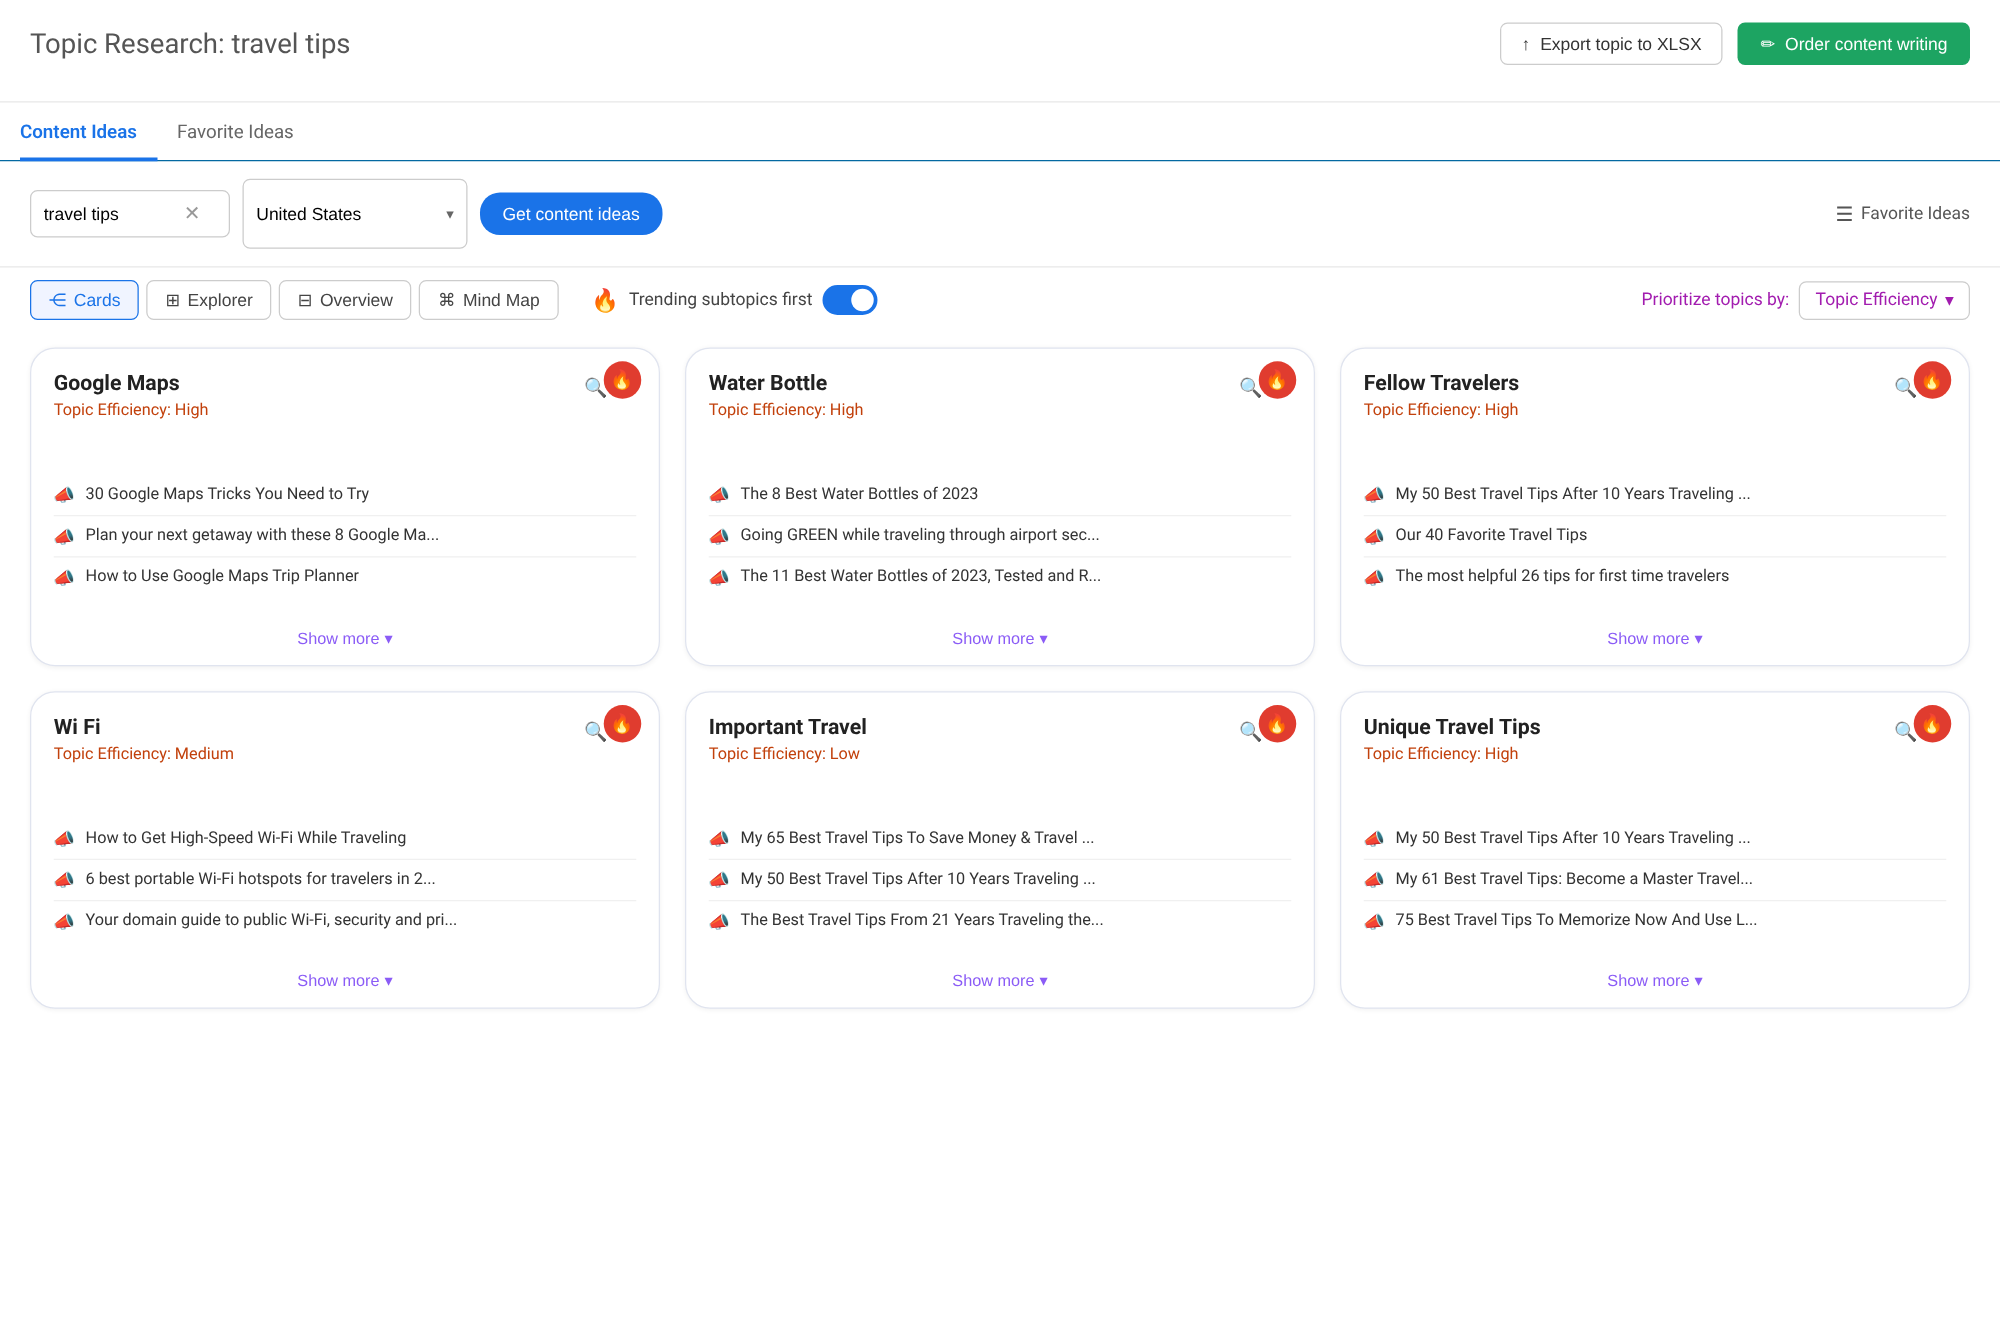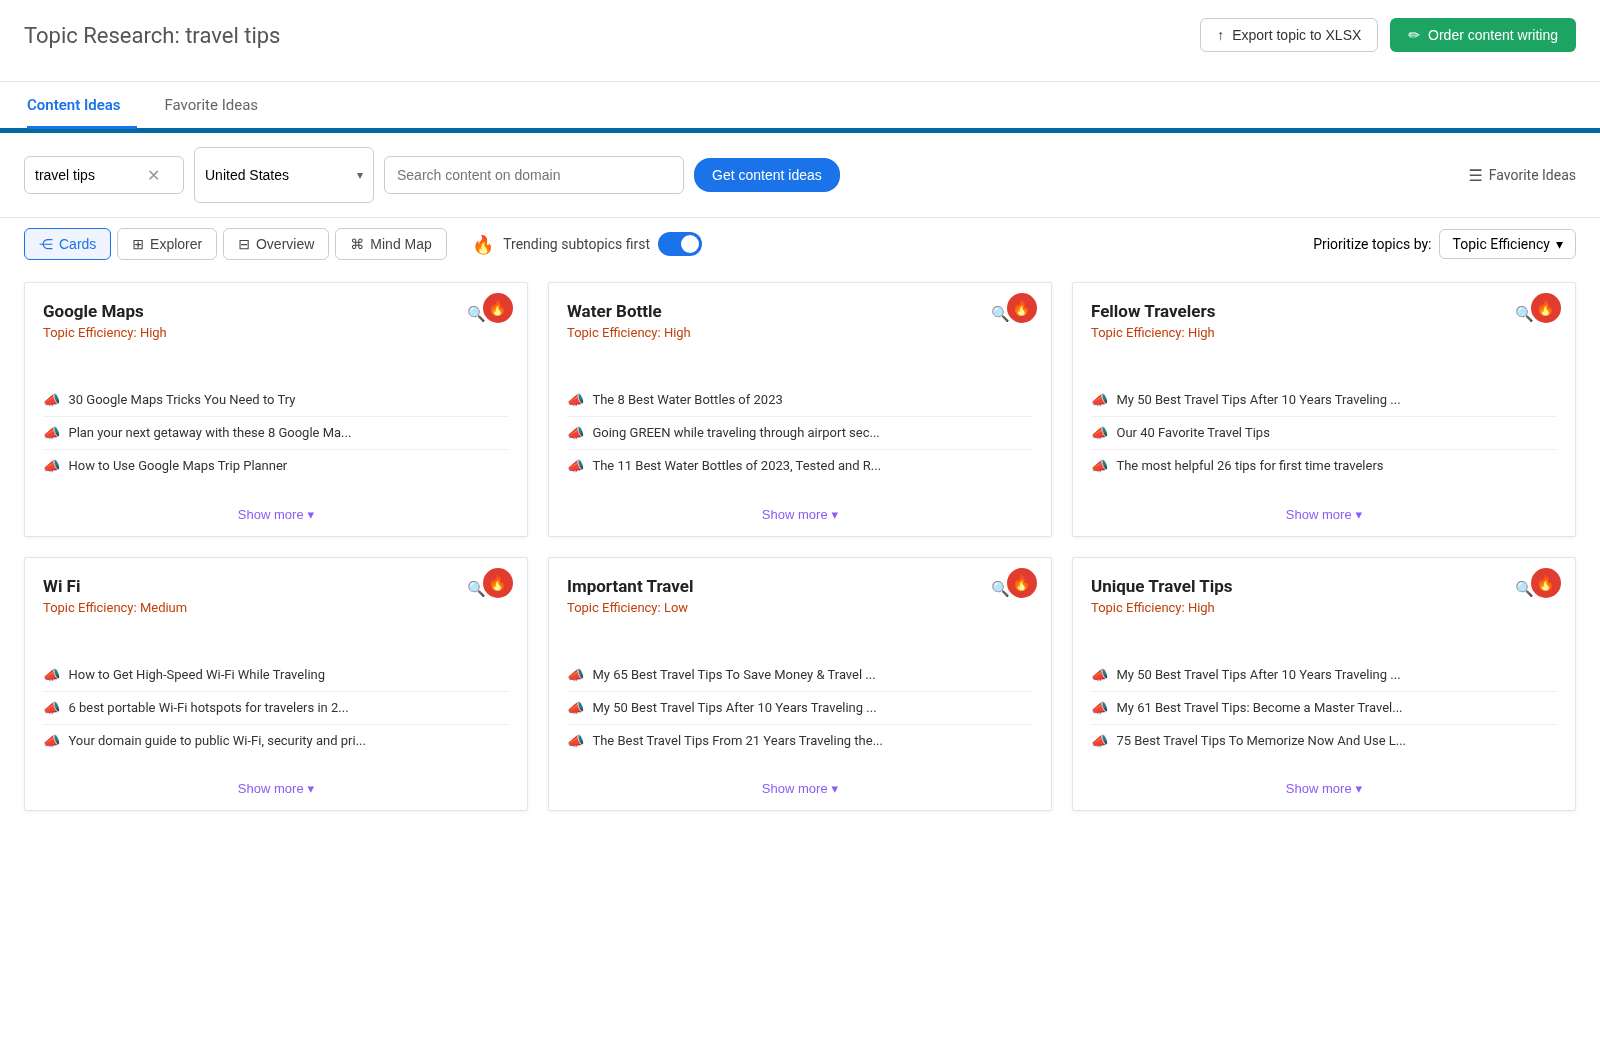--- a/index.html
+++ b/index.html
@@ -18,23 +18,22 @@
       border: 1px solid #ccc; background: #fff; border-radius: 6px;
       padding: 8px 16px; font-size: 14px; cursor: pointer; color: #333;
     }
     .btn-order {
       display: flex; align-items: center; gap: 8px;
       background: #1da462; color: #fff; border: none; border-radius: 6px;
       padding: 9px 18px; font-size: 14px; cursor: pointer; font-weight: 500;
     }
 
     .tabs {
-      display: flex; padding: 0 27px;
-      border-bottom: 5px solid #0369a1;
-      gap: 12px;
+      display: flex; padding: 0 16px;
+      border-bottom: 1px solid #0369a1;
     }
     .tab {
       padding: 14px 16px 12px; cursor: pointer; font-size: 15px; color: #666;
       border-bottom: 3px solid transparent; margin-bottom: -1px;
     }
     .tab.active { color: #1a73e8; border-bottom-color: #1a73e8; font-weight: 600; }
     .tab:first-child { padding-left: 0; }
 
     .toolbar {
       display: flex; align-items: center; gap: 10px;
@@ -86,32 +85,32 @@
     .toggle-switch {
       width: 44px; height: 24px; background: #1a73e8; border-radius: 12px;
       position: relative; cursor: pointer; display: inline-block;
     }
     .toggle-switch::after {
       content: ''; position: absolute; width: 18px; height: 18px;
       background: #fff; border-radius: 50%; top: 3px; right: 3px;
       transition: 0.2s;
     }
 
-    .prioritize-section { display: flex; align-items: center; gap: 8px; margin-left: auto; font-size: 14px; color: #000000; }
+    .prioritize-section { display: flex; align-items: center; gap: 8px; margin-left: auto; font-size: 14px; color: #a21caf; }
     .select-priority {
       display: flex; align-items: center; gap: 6px; border: 1px solid #ccc;
       border-radius: 6px; padding: 6px 12px; background: #fff; cursor: pointer; font-size: 14px;
     }
 
     .cards-grid {
       display: grid; grid-template-columns: repeat(3, 1fr); gap: 20px;
       padding: 16px 24px 24px;
     }
     .card {
-      border: 1px solid #e0e4ef; border-radius: 2px; background: #fff;
+      border: 1px solid #e0e4ef; border-radius: 20px; background: #fff;
       box-shadow: 0 1px 4px rgba(0,0,0,0.06); position: relative; overflow: hidden;
     }
     .card-header {
       display: flex; align-items: flex-start; justify-content: space-between;
       padding: 18px 18px 10px;
     }
     .card-title { font-size: 17px; font-weight: 700; color: #222; margin-bottom: 4px; }
     .card-efficiency { font-size: 13px; color: #c2410c; }
     .card-action-btn { background: none; border: none; cursor: pointer; color: #888; font-size: 15px; }
     .fire-badge {
@@ -168,23 +167,20 @@
 <div class="toolbar">
   <div class="search-keyword">
     <input type="text" value="travel tips" style="border: none; outline: none; font-size: 14px; width: 110px;">
     <button class="clear-btn">✕</button>
   </div>
   <div class="select-country">
     <select style="border:none;outline:none;font-size:14px;background:transparent;cursor:pointer;flex:1;appearance:none;width:140px;">
       <option>United States</option>
     </select>
     <span class="chevron-down">▾</span>
-  </div>
-  <div class="search-domain">
-    <input type="text" placeholder="Search content on domain" style="border: none; outline: none; font-size: 14px; width: 100%; color: rgb(153, 153, 153);">
   </div>
   <button class="btn-get-ideas">
     <span>Get content ideas</span>
   </button>
   <div class="spacer"></div>
   <div class="fav-ideas-link">
     <span style="font-size:16px;">☰</span>
     <span>Favorite Ideas</span>
   </div>
 </div>

